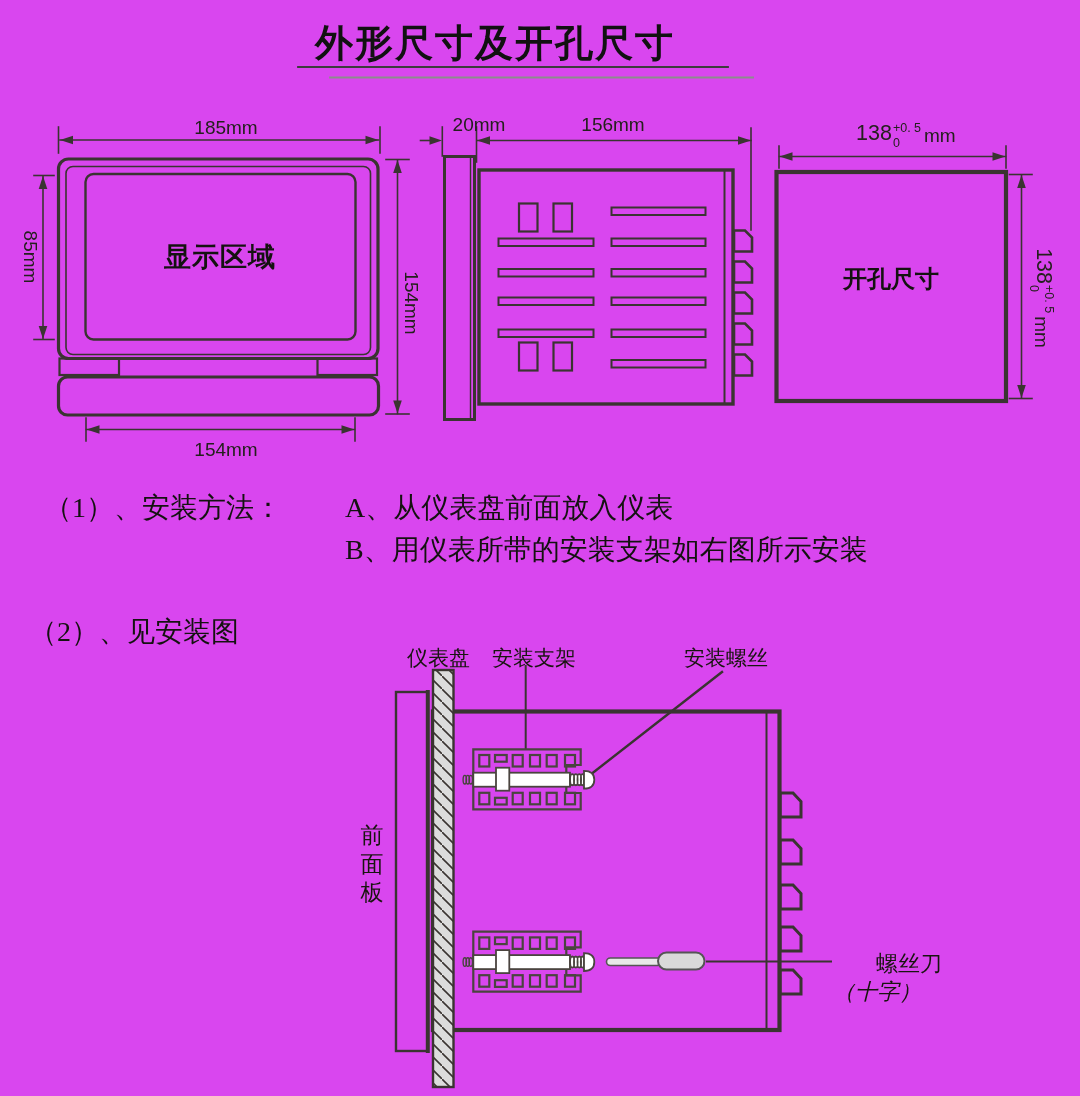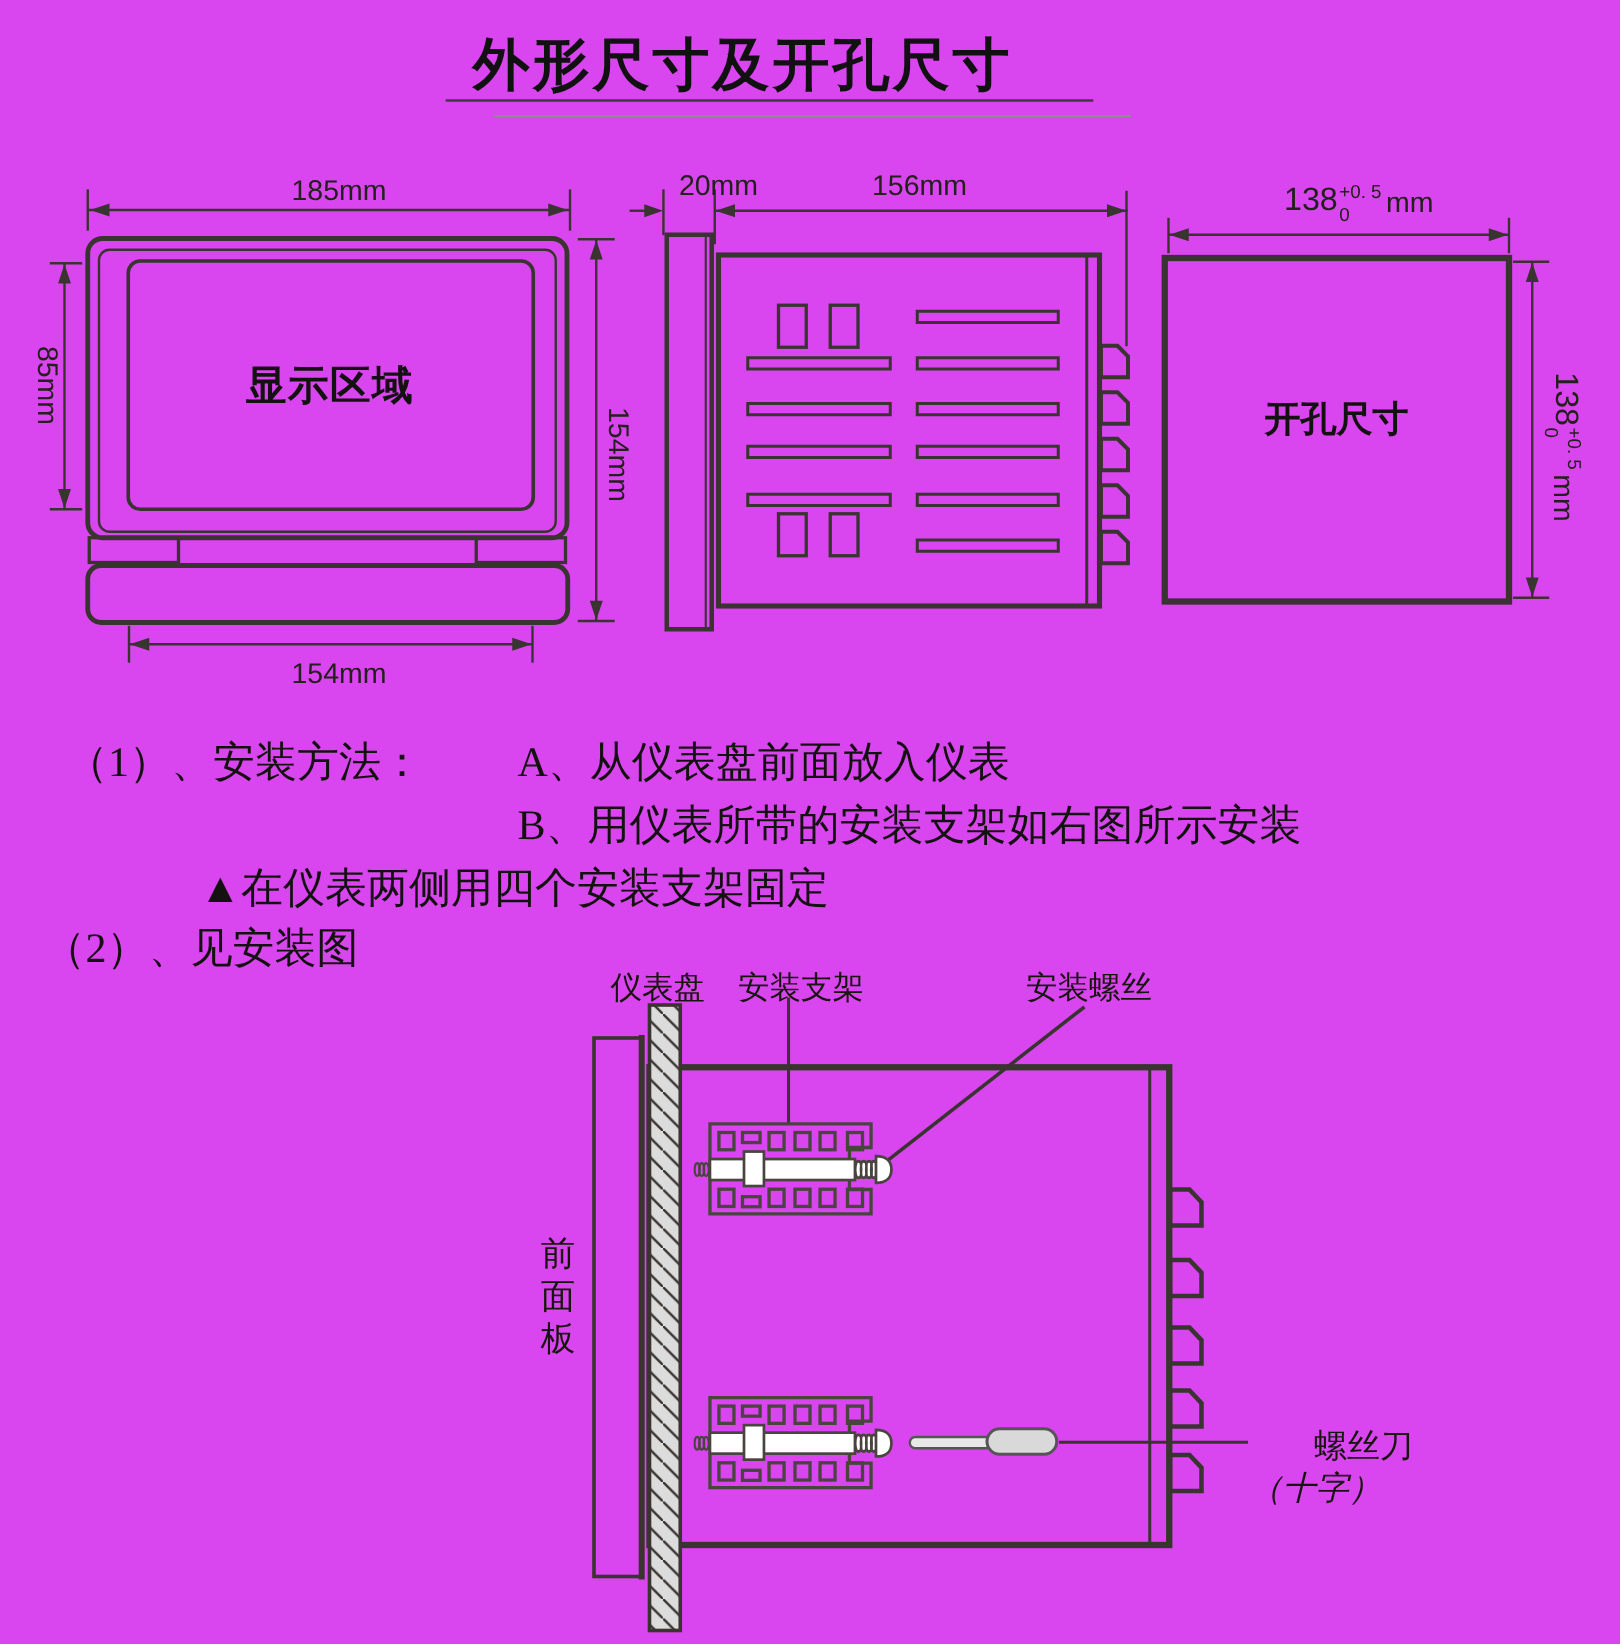--- a/index.html
+++ b/index.html
@@ -198,21 +198,20 @@
         <i>+0. 5</i>
         <i>0</i>
       </span>
     <span class="tu">mm</span>
   </div>
   <div class="lbl area" style="left:891px;top:279px;transform:translate(-50%,-50%);letter-spacing:0;font-size:24px;">开孔尺寸</div>
 
   <div class="lbl cjk" style="left:44px;top:489px;">（1）、安装方法：</div>
   <div class="lbl cjk" style="left:345px;top:531px;">B、用仪表所带的安装支架如右图所示安装</div>
   <div class="lbl cjk" style="left:345px;top:489px;">A、从仪表盘前面放入仪表</div>
-  <div class="lbl cjk" style="left:133px;top:573px;">▲在仪表两侧用四个安装支架固定</div>
   <div class="lbl cjk" style="left:29px;top:613px;">（2）、见安装图</div>
 
   <div class="lbl cjk-sm" style="left:407px;top:644px;">仪表盘</div>
   <div class="lbl cjk-sm" style="left:492px;top:644px;">安装支架</div>
   <div class="lbl cjk-sm" style="left:684px;top:644px;">安装螺丝</div>
   <div class="lbl cjk-sm vtext" style="left:359px;top:822px;">前面板</div>
   <div class="lbl cjk-sm" style="left:835px;top:949px;font-size:22px;margin-left:41px;">螺丝刀</div>
   <div class="lbl cjk-sm" style="left:833px;top:977px;font-size:22px;font-style:italic;">（十字）</div>
 
 </div>

